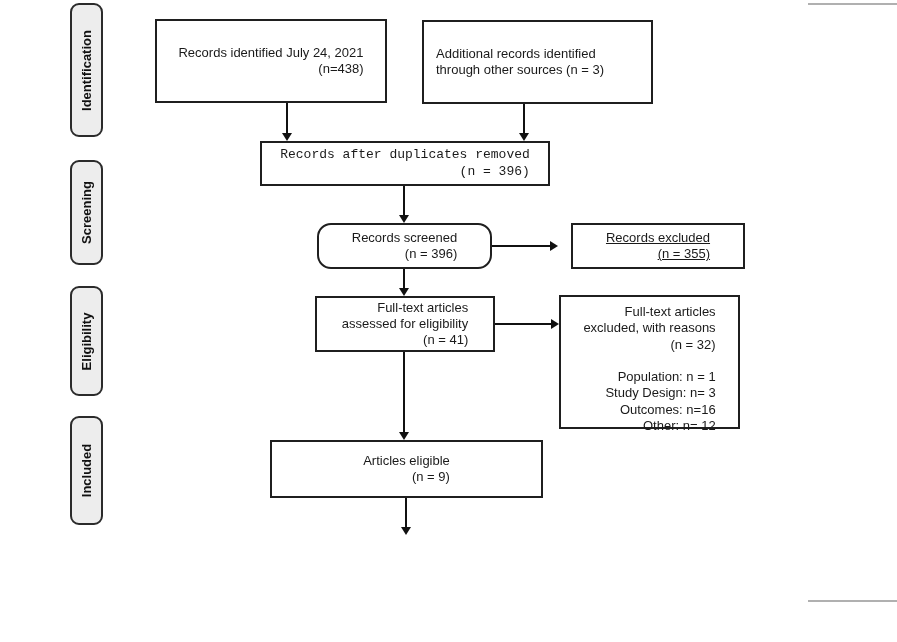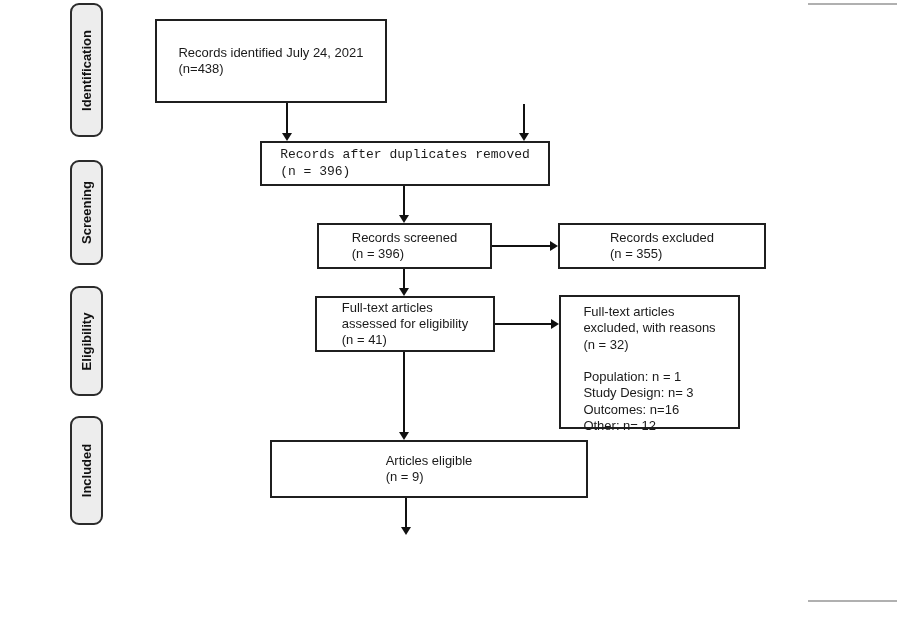--- a/index.html
+++ b/index.html
@@ -38,21 +38,21 @@
 
   
   .fbox {
     position: absolute;
     box-sizing: border-box;
     background: #ffffff;
     border: 2px solid #1f1f1f;
     display: flex;
     align-items: center;
     justify-content: center;
-    text-align: left;
+    text-align: right;
     font-size: 13px;
     line-height: 1.25;
     white-space: pre-line;
   }
   .fbox.left-text {
     justify-content: flex-start;
     text-align: left;
     padding-left: 12px;
     padding-right: 8px;
   }
@@ -128,44 +128,46 @@
   <div class="stage" style="left:70px; top:286px; width:33px; height:110px;">
     <span>Eligibility</span>
   </div>
   <div class="stage" style="left:70px; top:416px; width:33px; height:109px;">
     <span>Included</span>
   </div>
 
   <div class="fbox" style="left:155px; top:19px;  width:232px; height:84px;">Records identified July 24, 2021
 (n=438)</div>
 
+  <div class="fbox left-text" style="left:422px; top:20px;  width:231px; height:84px;">Additional records identified
+through other sources (n = 3)</div>
 
   <div class="fbox" style="left:260px; top:141px; width:290px; height:45px;font-family:Liberation Mono, monospace;">Records after duplicates removed
 (n = 396)</div>
 
-  <div class="fbox" style="left:317px; top:223px; width:175px; height:46px;">Records screened
+  <div class="fbox" style="left:317px; top:223px; width:175px; height:46px;border-radius:14px;">Records screened
 (n = 396)</div>
 
-  <div class="fbox" style="left:558px; top:223px; width:208px; height:46px;">Records excluded
+  <div class="fbox" style="left:571px; top:223px; width:174px; height:46px;text-decoration:underline;">Records excluded
 (n = 355)</div>
 
   <div class="fbox" style="left:315px; top:296px; width:180px; height:56px;">Full-text articles
 assessed for eligibility
 (n = 41)</div>
 
   <div class="fbox top-text" style="left:559px; top:295px; width:181px; height:134px;">Full-text articles
 excluded, with reasons
 (n = 32)
 
 Population: n = 1
 Study Design: n= 3
 Outcomes: n=16
 Other: n= 12</div>
 
-  <div class="fbox" style="left:270px; top:440px; width:318px; height:58px;">Articles eligible
+  <div class="fbox" style="left:270px; top:440px; width:273px; height:58px;">Articles eligible
 (n = 9)</div>
 
 
   <div class="arrow-down" style="left:282px; top:103px; height:38px;">
     <div class="shaft"></div>
       <div class="head"></div>
   </div>
   <div class="arrow-down" style="left:519px; top:104px; height:37px;">
     <div class="shaft"></div>
       <div class="head"></div>

